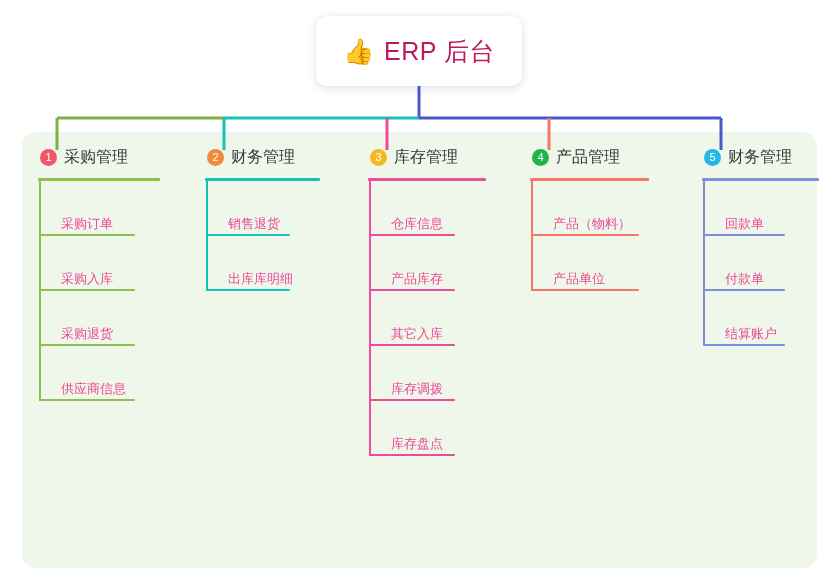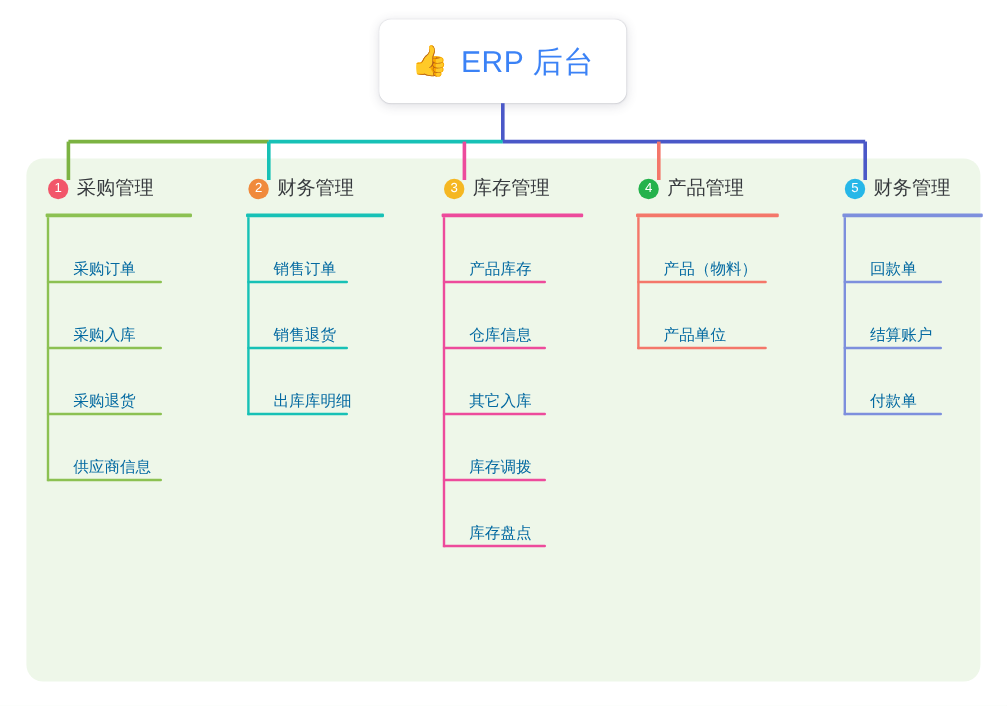--- a/index.html
+++ b/index.html
@@ -31,21 +31,21 @@
     gap: 10px;
     box-sizing: border-box;
   }
   #root-card .thumb {
     font-size: 25px;
     line-height: 1;
     display: block;
   }
   #root-card .root-title {
     font-size: 25px;
-    color: #3b82f6;
+    color: #be185d;
     letter-spacing: 0.5px;
     white-space: nowrap;
   }
 
   
   #connectors {
     position: absolute;
     left: 0;
     top: 0;
     width: 839px;
@@ -126,21 +126,21 @@
     position: relative;
     height: 55px;
     box-sizing: border-box;
     display: flex;
     align-items: flex-end;
     padding-left: 22px;
     padding-bottom: 4px;
   }
   .leaf-label {
     font-size: 13px;
-    color: #0369a1;
+    color: #ec4899;
     white-space: nowrap;
     line-height: 16px;
   }
   .leaf-rule {
     position: absolute;
     left: 0;
     bottom: 0;
     height: 1.6px;
     border-radius: 1px;
   }
@@ -196,47 +196,43 @@
     </div>
     <div class="column" style="width: 163px;">
       <div class="col-head">
         <span class="badge" style="background: rgb(240, 138, 60);">2</span>
         <span class="col-title">财务管理</span>
       </div>
       <div class="head-rule" style="background: rgb(23, 193, 182); width: 115px;"></div>
       <div class="leaves">
         <div class="spine" style="background: rgb(23, 193, 182);"></div>
         <div class="leaf">
-          <span class="leaf-label">销售订单</span>
-          <div class="leaf-rule" style="background: rgb(23, 193, 182); width: 84px;"></div>
-        </div>
-        <div class="leaf">
           <span class="leaf-label">销售退货</span>
           <div class="leaf-rule" style="background: rgb(23, 193, 182); width: 84px;"></div>
         </div>
         <div class="leaf">
           <span class="leaf-label">出库库明细</span>
           <div class="leaf-rule" style="background: rgb(23, 193, 182); width: 84px;"></div>
         </div>
       </div>
     </div>
     <div class="column" style="width: 162px;">
       <div class="col-head">
         <span class="badge" style="background: rgb(245, 183, 34);">3</span>
         <span class="col-title">库存管理</span>
       </div>
       <div class="head-rule" style="background: rgb(237, 75, 156); width: 118px;"></div>
       <div class="leaves">
         <div class="spine" style="background: rgb(237, 75, 156);"></div>
         <div class="leaf">
+          <span class="leaf-label">仓库信息</span>
+          <div class="leaf-rule" style="background: rgb(237, 75, 156); width: 86px;"></div>
+        </div>
+        <div class="leaf">
           <span class="leaf-label">产品库存</span>
-          <div class="leaf-rule" style="background: rgb(237, 75, 156); width: 86px;"></div>
-        </div>
-        <div class="leaf">
-          <span class="leaf-label">仓库信息</span>
           <div class="leaf-rule" style="background: rgb(237, 75, 156); width: 86px;"></div>
         </div>
         <div class="leaf">
           <span class="leaf-label">其它入库</span>
           <div class="leaf-rule" style="background: rgb(237, 75, 156); width: 86px;"></div>
         </div>
         <div class="leaf">
           <span class="leaf-label">库存调拨</span>
           <div class="leaf-rule" style="background: rgb(237, 75, 156); width: 86px;"></div>
         </div>
@@ -270,22 +266,22 @@
         <span class="col-title">财务管理</span>
       </div>
       <div class="head-rule" style="background: rgb(125, 143, 221); width: 117px;"></div>
       <div class="leaves">
         <div class="spine" style="background: rgb(125, 143, 221);"></div>
         <div class="leaf">
           <span class="leaf-label">回款单</span>
           <div class="leaf-rule" style="background: rgb(125, 143, 221); width: 82px;"></div>
         </div>
         <div class="leaf">
+          <span class="leaf-label">付款单</span>
+          <div class="leaf-rule" style="background: rgb(125, 143, 221); width: 82px;"></div>
+        </div>
+        <div class="leaf">
           <span class="leaf-label">结算账户</span>
           <div class="leaf-rule" style="background: rgb(125, 143, 221); width: 82px;"></div>
         </div>
-        <div class="leaf">
-          <span class="leaf-label">付款单</span>
-          <div class="leaf-rule" style="background: rgb(125, 143, 221); width: 82px;"></div>
-        </div>
       </div>
     </div>
   </div>
 
 </body></html>

